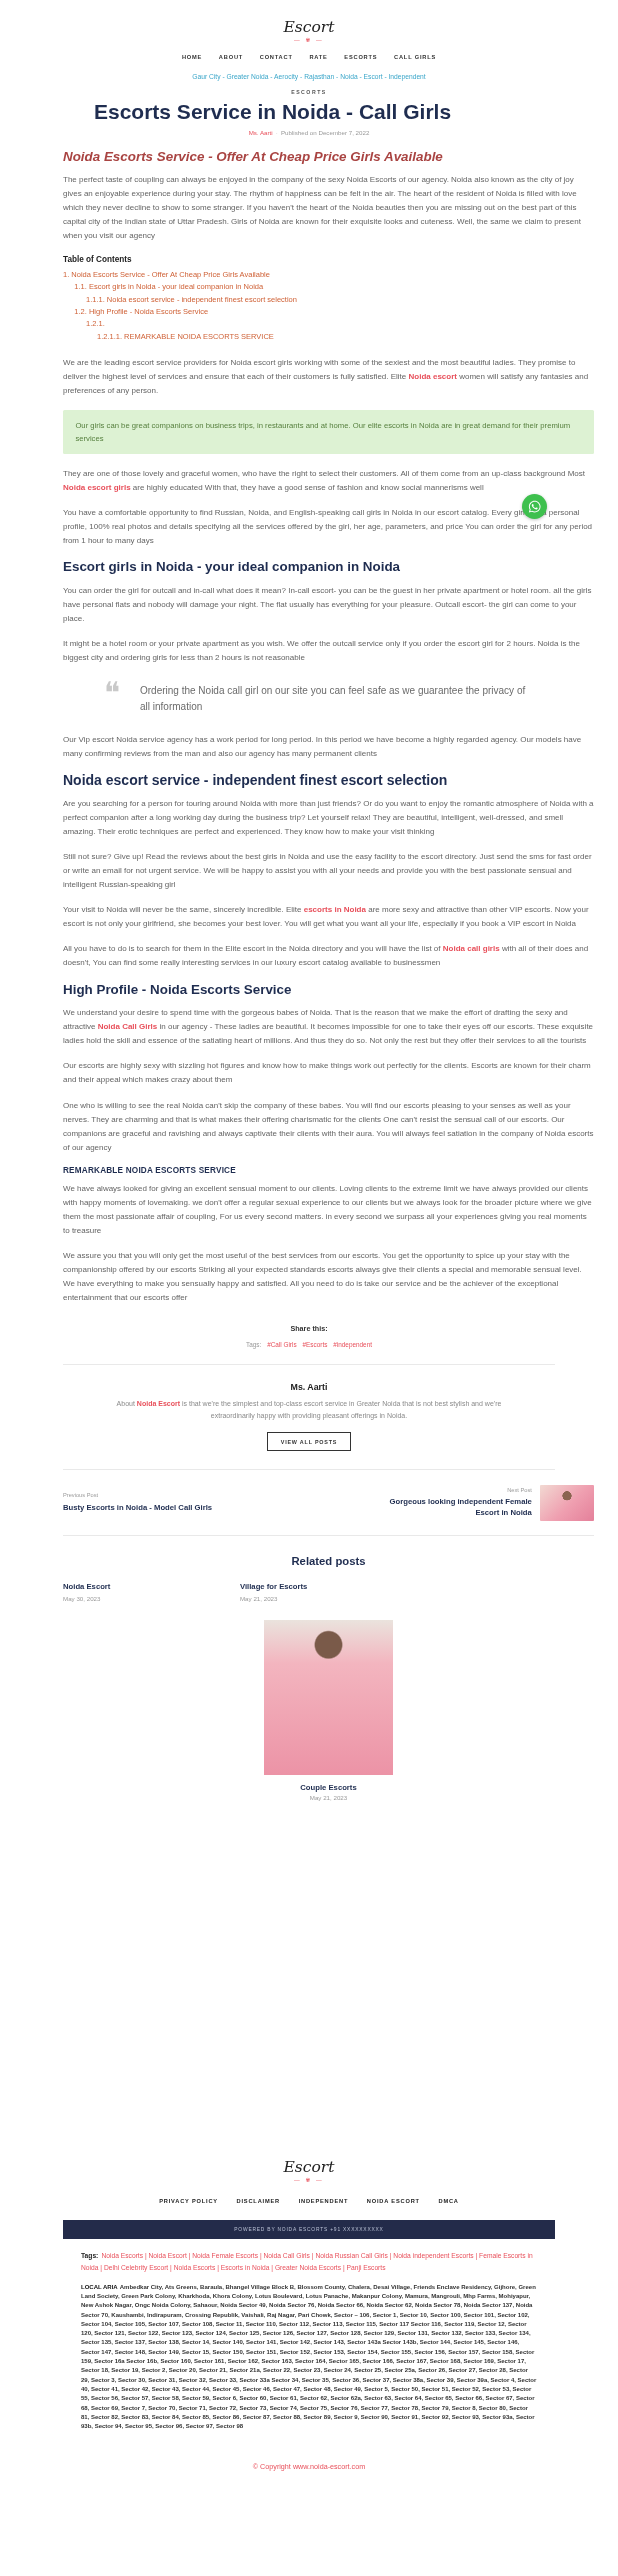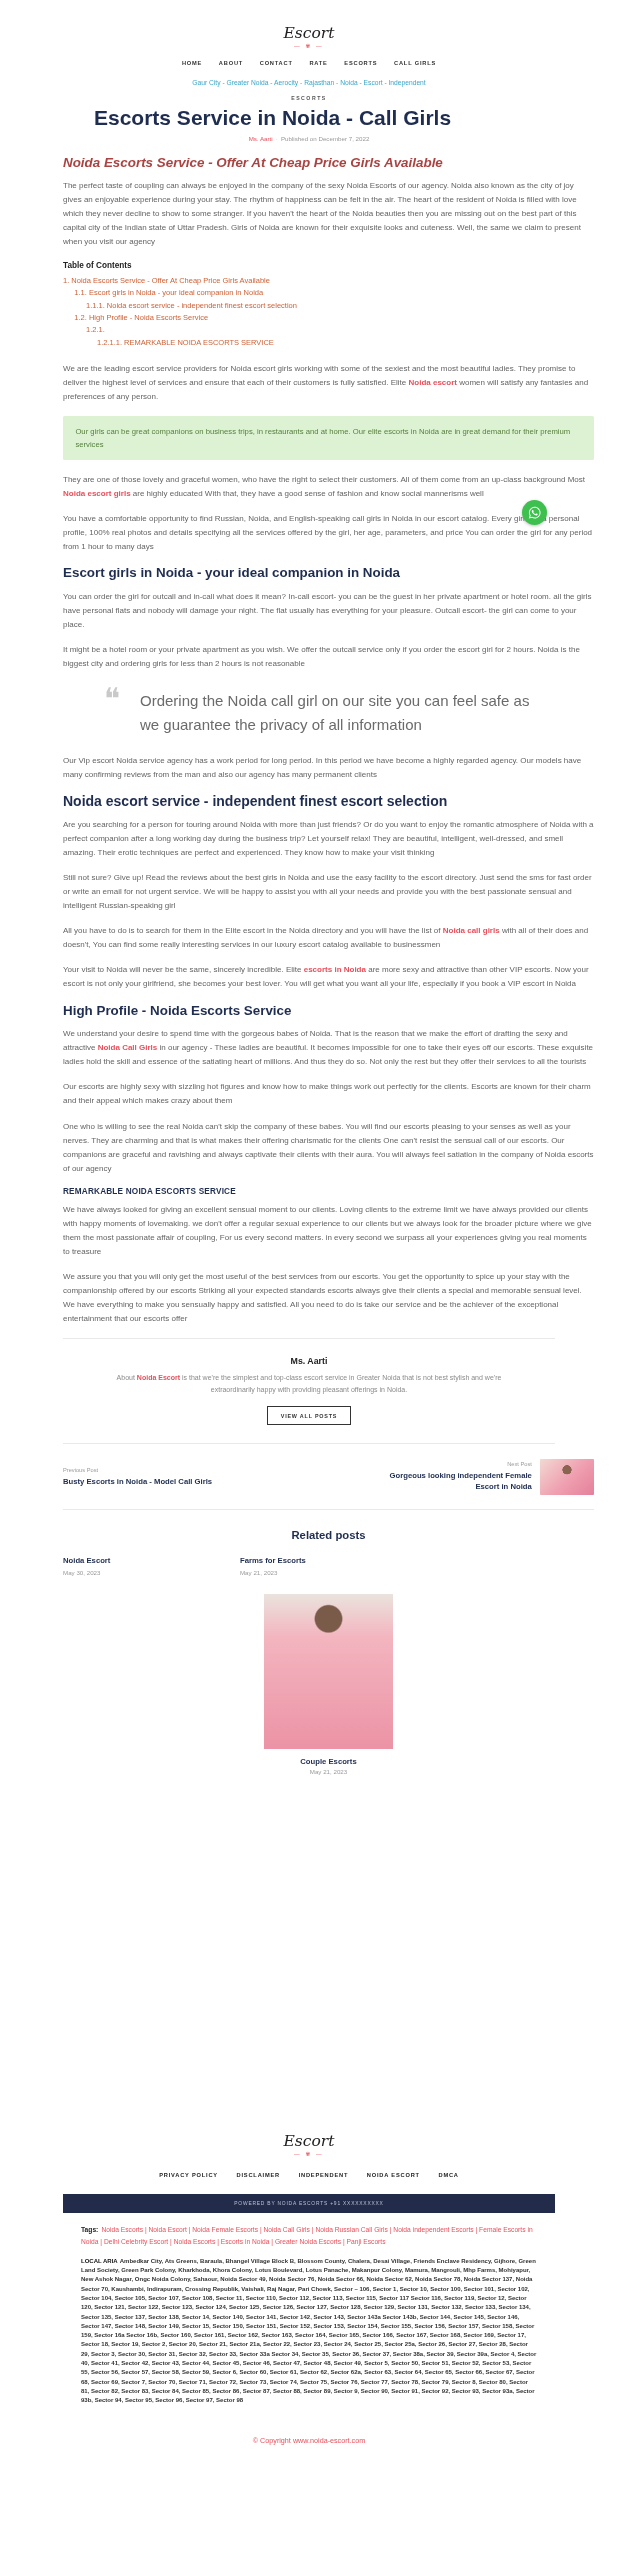--- a/index.html
+++ b/index.html
@@ -1,18 +1,18 @@
 <!DOCTYPE html>
 <html style="font-size:8.2px"><head>
 <meta charset="utf-8">
 <style>
   * { box-sizing: border-box; }
   html,body { margin:0; padding:0; background:#ffffff; }
   body { font-family:"Liberation Sans", sans-serif; color:#666; }
-  .page { width:492px; margin:12px auto; position:relative; background:#fff; }
+  .page { width:492px; margin:6px auto; position:relative; background:#fff; }
 
   
   .site-header { padding:13.4px 0 7.2px; text-align:center; }
   .logo-text { font-family:"DejaVu Serif", serif; font-style:italic; font-size:15.5px; color:#222; line-height:1.1; }
   .logo-ornament { color:#e8505b; font-size:5.7px; letter-spacing:2.1px; margin-top:1px; }
   .main-nav { margin-top:8.2px; }
   .main-nav a { display:inline-block; margin:0 7.2px; font-size:5.7px; font-weight:bold; letter-spacing:0.8px; color:#333; text-decoration:none; cursor:pointer; }
 
   .breadcrumb { text-align:center; font-size:6.7px; color:#3aa6c9; margin:5.2px 0 2.1px; cursor:pointer; }
   .category { text-align:center; font-size:5.2px; letter-spacing:1.5px; color:#555; font-weight:bold; margin-top:9.3px; cursor:pointer; }
@@ -35,21 +35,21 @@
   .toc-title { font-size:8.2px; font-weight:bold; color:#222; margin-bottom:5.2px; }
   .toc a { display:block; font-size:7.5px; line-height:1.65; color:#cf6136; text-decoration:none; cursor:pointer; }
   .toc a.lv2 { padding-left:11.3px; }
   .toc a.lv3 { padding-left:23px; }
   .toc a.lv4 { padding-left:34px; }
 
   .highlight-box { background:#ddf2d3; color:#57803f; font-size:7.7px; line-height:1.7; padding:9.3px 12.4px; border-radius:1.5px; margin:0 0 12.4px; }
 
   blockquote.pull-quote { margin:17.5px 0 17.5px 77px; padding:0; position:relative; min-height:33px; }
   .quote-mark { position:absolute; left:-36px; top:-7.2px; font-size:30px; color:#c9c9c9; font-family:"DejaVu Serif", serif; }
-  .quote-text { display:block; font-size:15px; line-height:1.6; color:#6b6b6b; max-width:392px; }
+  .quote-text { display:block; font-size:10px; line-height:1.6; color:#6b6b6b; max-width:392px; }
 
   
   .share { text-align:center; margin-top:18.5px; }
   .share-title { font-size:7.2px; font-weight:bold; color:#333; margin-bottom:8.2px; }
   .share-tags { font-size:6.4px; color:#999; padding-bottom:15.5px; }
   .share-tags a { color:#e8505b; text-decoration:none; margin-left:4.1px; cursor:pointer; }
 
   
   .author-box { border-top:0.5px solid #e9e9e9; border-bottom:0.5px solid #e9e9e9; text-align:center; padding:17.5px 0 18.5px; }
   .author-name { font-size:8.8px; font-weight:bold; color:#222; margin-bottom:6.2px; }
@@ -155,33 +155,42 @@
     <blockquote class="pull-quote">
       <span class="quote-mark">❝</span>
       <span class="quote-text">Ordering the Noida call girl on our site you can feel safe as we guarantee the privacy of all information</span>
     </blockquote>
 
     <p>Our Vip escort Noida service agency has a work period for long period. In this period we have become a highly regarded agency. Our models have many confirming reviews from the man and also our agency has many permanent clients</p>
 
     <h3>Noida escort service - independent finest escort selection</h3>
     <p>Are you searching for a person for touring around Noida with more than just friends? Or do you want to enjoy the romantic atmosphere of Noida with a perfect companion after a long working day during the business trip? Let yourself relax! They are beautiful, intelligent, well-dressed, and smell amazing. Their erotic techniques are perfect and experienced. They know how to make your visit thinking</p>
     <p>Still not sure? Give up! Read the reviews about the best girls in Noida and use the easy facility to the escort directory. Just send the sms for fast order or write an email for not urgent service. We will be happy to assist you with all your needs and provide you with the best passionate sensual and intelligent Russian-speaking girl</p>
+    <p><span>Your visit to Noida will never be the same, sincerely incredible. Elite </span><a class="inline-link">escorts in Noida</a><span> are more sexy and attractive than other VIP escorts. Now your escort is not only your girlfriend, she becomes your best lover. You will get what you want all your life, especially if you book a VIP escort in Noida</span></p>
     <p><span>All you have to do is to search for them in the Elite escort in the Noida directory and you will have the list of </span><a class="inline-link">Noida call girls</a><span> with all of their does and doesn't, You can find some really interesting services in our luxury escort catalog available to businessmen</span></p>
-    <p><span>Your visit to Noida will never be the same, sincerely incredible. Elite </span><a class="inline-link">escorts in Noida</a><span> are more sexy and attractive than other VIP escorts. Now your escort is not only your girlfriend, she becomes your best lover. You will get what you want all your life, especially if you book a VIP escort in Noida</span></p>
 
     <h2 class="navy">High Profile - Noida Escorts Service</h2>
     <p><span>We understand your desire to spend time with the gorgeous babes of Noida. That is the reason that we make the effort of drafting the sexy and attractive </span><a class="inline-link">Noida Call Girls</a><span> in our agency - These ladies are beautiful. It becomes impossible for one to take their eyes off our escorts. These exquisite ladies hold the skill and essence of the satiating heart of millions. And thus they do so. Not only the rest but they offer their services to all the tourists</span></p>
     <p>Our escorts are highly sexy with sizzling hot figures and know how to make things work out perfectly for the clients. Escorts are known for their charm and their appeal which makes crazy about them</p>
     <p>One who is willing to see the real Noida can't skip the company of these babes. You will find our escorts pleasing to your senses as well as your nerves. They are charming and that is what makes their offering charismatic for the clients One can't resist the sensual call of our escorts. Our companions are graceful and ravishing and always captivate their clients with their aura. You will always feel satiation in the company of Noida escorts of our agency</p>
 
     <h4>REMARKABLE NOIDA ESCORTS SERVICE</h4>
     <p>We have always looked for giving an excellent sensual moment to our clients. Loving clients to the extreme limit we have always provided our clients with happy moments of lovemaking. we don't offer a regular sexual experience to our clients but we always look for the broader picture where we give them the most passionate affair of coupling, For us every second matters. in every second we surpass all your experiences giving you real moments to treasure</p>
     <p>We assure you that you will only get the most useful of the best services from our escorts. You get the opportunity to spice up your stay with the companionship offered by our escorts Striking all your expected standards escorts always give their clients a special and memorable sensual level. We have everything to make you sensually happy and satisfied. All you need to do is take our service and be the achiever of the exceptional entertainment that our escorts offer</p>
   </article>
 
+  <div class="share">
+    <div class="share-title">Share this:</div>
+    <div class="share-tags">
+      <span class="tags-label">Tags:</span>
+      <a>#Call Girls</a>
+      <a>#Escorts</a>
+      <a>#independent</a>
+    </div>
+  </div>
 
   <section class="author-box">
     <div class="author-name">Ms. Aarti</div>
     <p class="author-bio"><span>About </span><a class="inline-link">Noida Escort</a><span> is that we're the simplest and top-class escort service in Greater Noida that is not best stylish and we're extraordinarily happy with providing pleasant offerings in Noida.</span></p>
     <button class="view-posts">VIEW ALL POSTS</button>
   </section>
 
   <section class="post-nav">
     <div class="pn-prev">
       <div class="pn-label">Previous Post</div>
@@ -197,21 +206,21 @@
   </section>
 
   <section class="related">
     <h2 class="related-heading">Related posts</h2>
     <div class="related-row">
       <div class="related-item">
         <a class="rel-title">Noida Escort</a>
         <div class="rel-date">May 30, 2023</div>
       </div>
       <div class="related-item">
-        <a class="rel-title">Farms for Escorts</a>
+        <a class="rel-title">Village for Escorts</a>
         <div class="rel-date">May 21, 2023</div>
       </div>
       <div class="related-item"></div>
     </div>
     <div class="related-feature">
       <div class="rel-image"></div>
       <a class="rel-title">Couple Escorts</a>
       <div class="rel-date">May 21, 2023</div>
     </div>
   </section>

